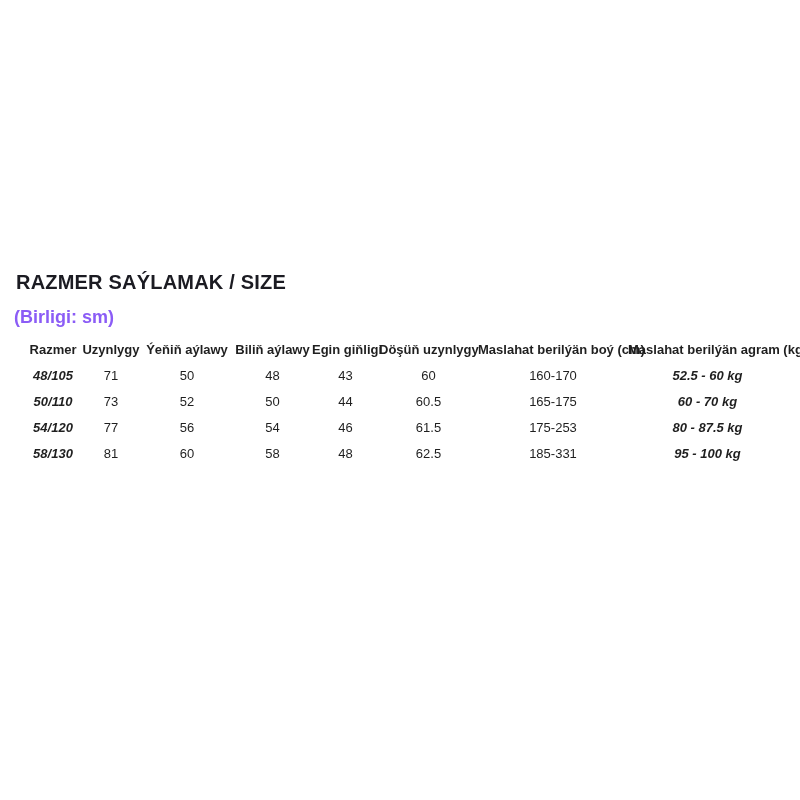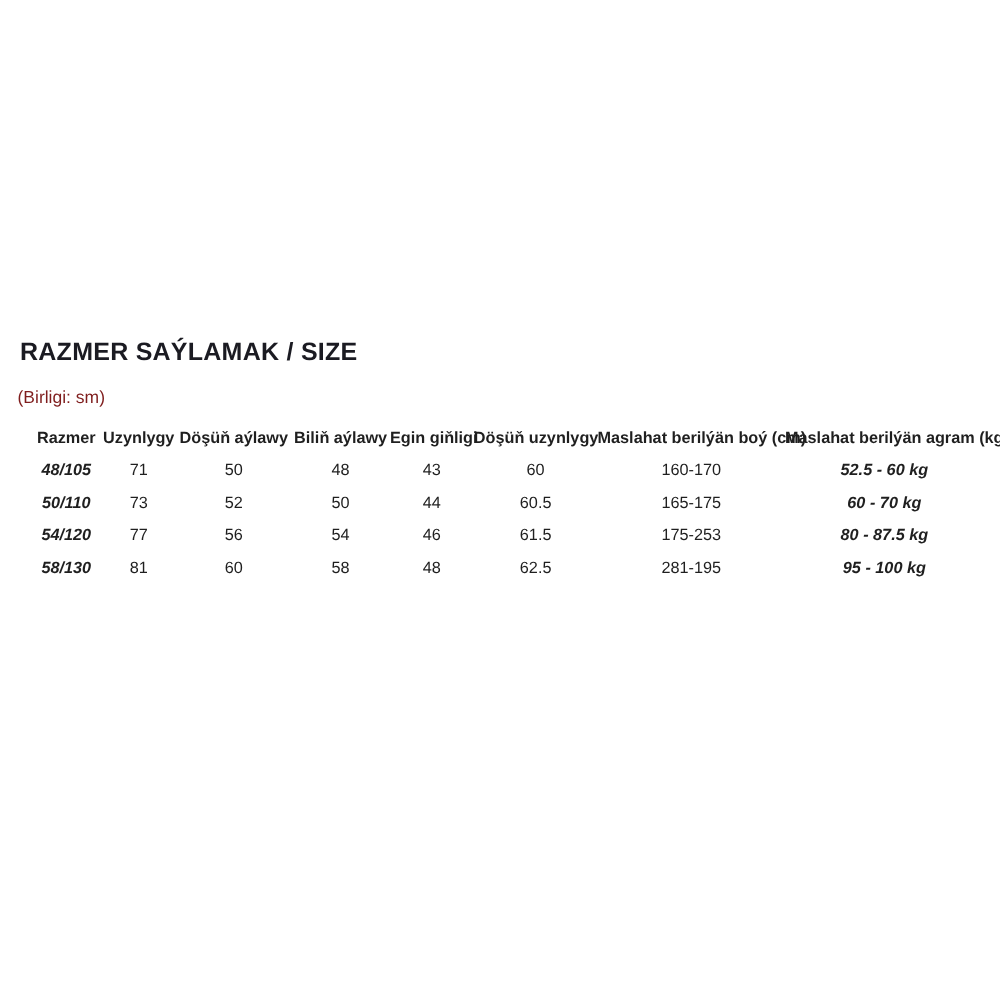--- a/index.html
+++ b/index.html
@@ -26,24 +26,24 @@
     font-size: 20px;
     line-height: 22px;
     font-weight: 700;
     letter-spacing: 0.2px;
     color: #1b1b22;
   }
   .unit-note {
     position: absolute;
     left: 14px;
     top: 310px;
-    font-size: 14px;
+    font-size: 18px;
     line-height: 15px;
-    font-weight: 400;
-    color: #7f1d1d;
+    font-weight: 700;
+    color: #8b5cf6;
   }
   table.size-table {
     position: absolute;
     left: 25px;
     top: 336px;
     border-collapse: collapse;
     table-layout: fixed;
     width: 762px;
   }
   table.size-table th,
@@ -86,21 +86,21 @@
         <col class="c4">
       <col class="c5">
         <col class="c6">
         <col class="c7">
         <col class="c8">
     </colgroup>
     <thead>
       <tr>
         <th>Razmer</th>
         <th>Uzynlygy</th>
-        <th>Döşüň aýlawy</th>
+        <th>Ýeňiň aýlawy</th>
         <th>Biliň aýlawy</th>
         <th>Egin giňligi</th>
         <th>Döşüň uzynlygy</th>
         <th>Maslahat berilýän boý (cm)</th>
         <th>Maslahat berilýän agram (kg)</th>
       </tr>
     </thead>
     <tbody>
         <tr>
           <td class="bold">48/105</td>
@@ -132,19 +132,19 @@
           <td>175-253</td>
           <td class="bold">80 - 87.5 kg</td>
         </tr>
         <tr>
           <td class="bold">58/130</td>
           <td>81</td>
           <td>60</td>
           <td>58</td>
           <td>48</td>
           <td>62.5</td>
-          <td>281-195</td>
+          <td>185-331</td>
           <td class="bold">95 - 100 kg</td>
         </tr>
       </tbody>
   </table>
 
 </div>
 
 </body></html>

